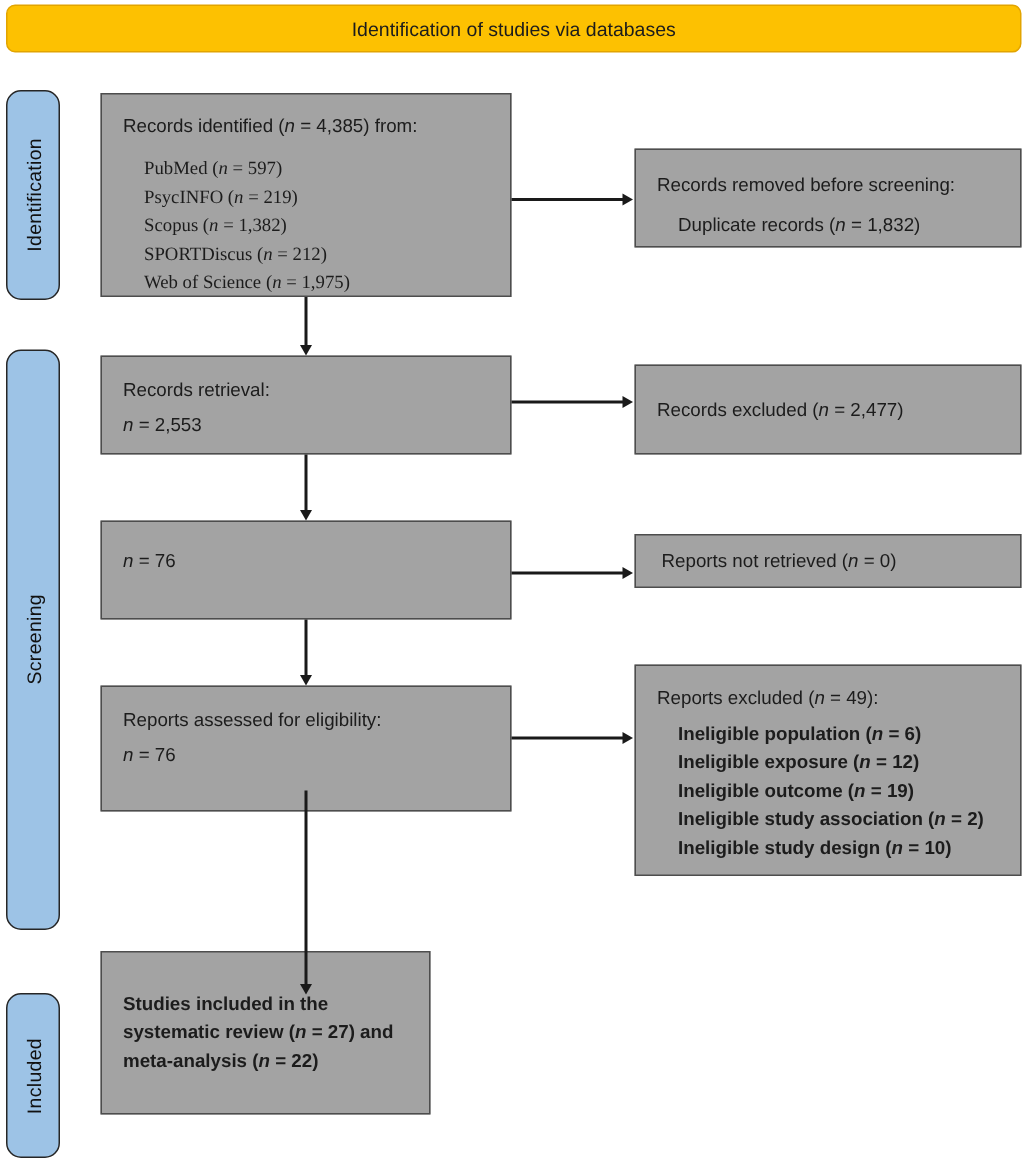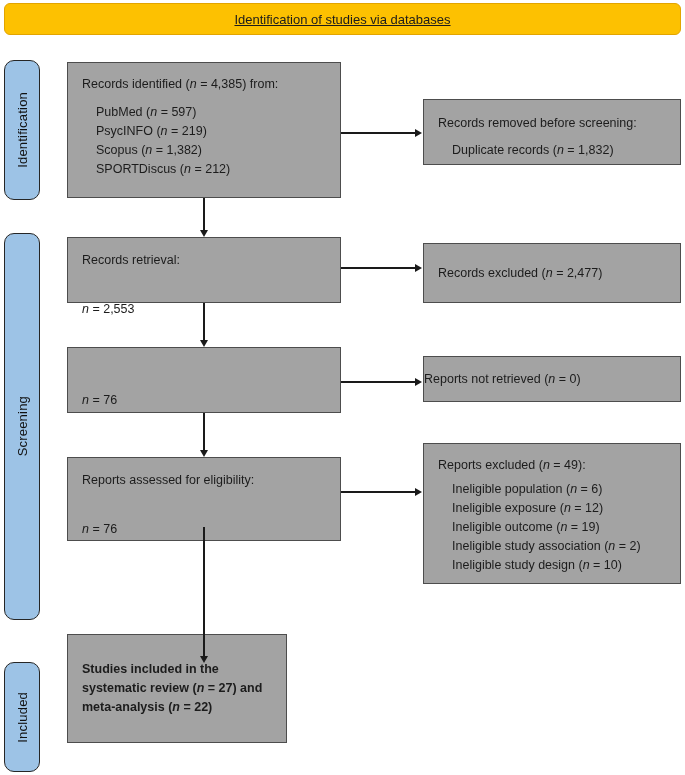--- a/index.html
+++ b/index.html
@@ -17,21 +17,20 @@
   .header {
     position: absolute;
     left: 4px; top: 3px;
     width: 677px; height: 32px;
     background: var(--header-bg, #FDC101);
     border: 1.5px solid var(--header-border, #E2A400);
     border-radius: 6px;
     box-sizing: border-box;
     display: flex; align-items: center; justify-content: center;
     font-size: 13px;
-    text-decoration: underline;
   }
 
   
   .stage {
     position: absolute;
     left: 4px; width: 36px;
     background: var(--stage-bg, #9DC3E6);
     border: 1.5px solid var(--stage-border, #262626);
     border-radius: 10px;
     box-sizing: border-box;
@@ -54,37 +53,37 @@
     position: absolute;
     background: #a3a3a3;
     border: 1.5px solid var(--box-border, #4D4D4D);
     box-sizing: border-box;
     font-size: 12.5px;
     line-height: 19px;
   }
   .indent { margin-left: 14px; }
 
   .mb1 { left: 67px; top: 62px;  width: 274px; height: 136px; padding: 12px 14px; }
-  .mb1 .indent { margin-top: 9px; }
+  .mb1 .indent { margin-top: 9px; font-family: Liberation Serif, serif; }
   .mb2 { left: 67px; top: 237px; width: 274px; height: 66px;  padding: 13px 14px; }
   .mb3 { left: 67px; top: 347px; width: 274px; height: 66px;  padding: 13px 14px; }
   .mb4 { left: 67px; top: 457px; width: 274px; height: 84px;  padding: 13px 14px; }
-  .value-line { margin-top: 30px; }
+  .value-line { margin-top: 4px; }
   .mb5 { left: 67px; top: 634px; width: 220px; height: 109px; padding: 0 14px;
          display: flex; align-items: center; font-weight: bold; }
   .mb5 .wrap { max-width: 250px; }
 
   .rb1 { left: 423px; top: 99px;  width: 258px; height: 66px;  padding: 14px 14px; }
   .rb1 .indent { margin-top: 8px; }
   .rb2 { left: 423px; top: 243px; width: 258px; height: 60px;  padding: 0 14px;
          display: flex; align-items: center; }
-  .rb3 { left: 423px; top: 356px; width: 258px; height: 46px;  padding: 0 0;
+  .rb3 { left: 423px; top: 356px; width: 258px; height: 36px;  padding: 0 17px;
          display: flex; align-items: center; }
   .rb4 { left: 423px; top: 443px; width: 258px; height: 141px; padding: 12px 14px; }
-  .rb4 .indent { margin-top: 5px; }
+  .rb4 .indent { margin-top: 5px; font-weight: bold; }
 
   
   .arrow-v { position: absolute; width: 1.5px; background: var(--arrow, #1A1A1A); }
   .arrow-v::after {
     content: ""; position: absolute; left: 50%; bottom: -6px;
     transform: translateX(-50%);
     border: 4px solid transparent; border-bottom: 0;
     border-top: 7px solid var(--arrow, #1A1A1A);
   }
   .av1 { left: 203px; top: 198px; height: 33px; }
@@ -125,20 +124,21 @@
     <span class="stage-text">Included</span>
   </div>
 
   <div class="box mb1">
     <div>Records identified (<i>n</i> = 4,385) from:</div>
     <div class="indent">
       <div>PubMed (<i>n</i> = 597)</div>
       <div>PsycINFO (<i>n</i> = 219)</div>
       <div>Scopus (<i>n</i> = 1,382)</div>
       <div>SPORTDiscus (<i>n</i> = 212)</div>
+      <div>Web of Science (<i>n</i> = 1,975)</div>
     </div>
   </div>
 
   <div class="box mb2">
     <div>Records retrieval:</div>
     <div class="value-line"><i>n</i> = 2,553</div>
   </div>
 
   <div class="box mb3">
     <div class="value-line"><i>n</i> = 76</div>

